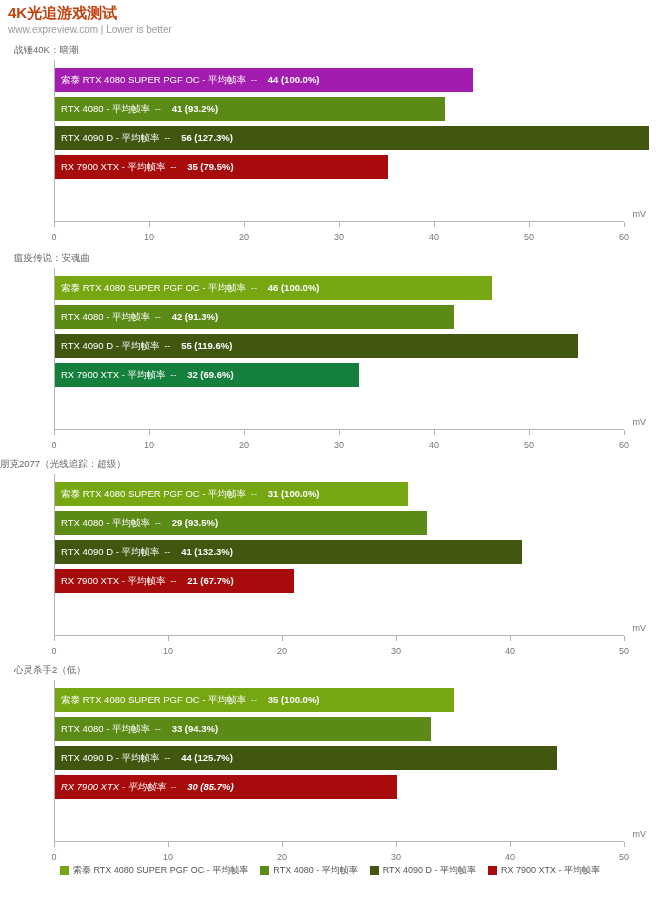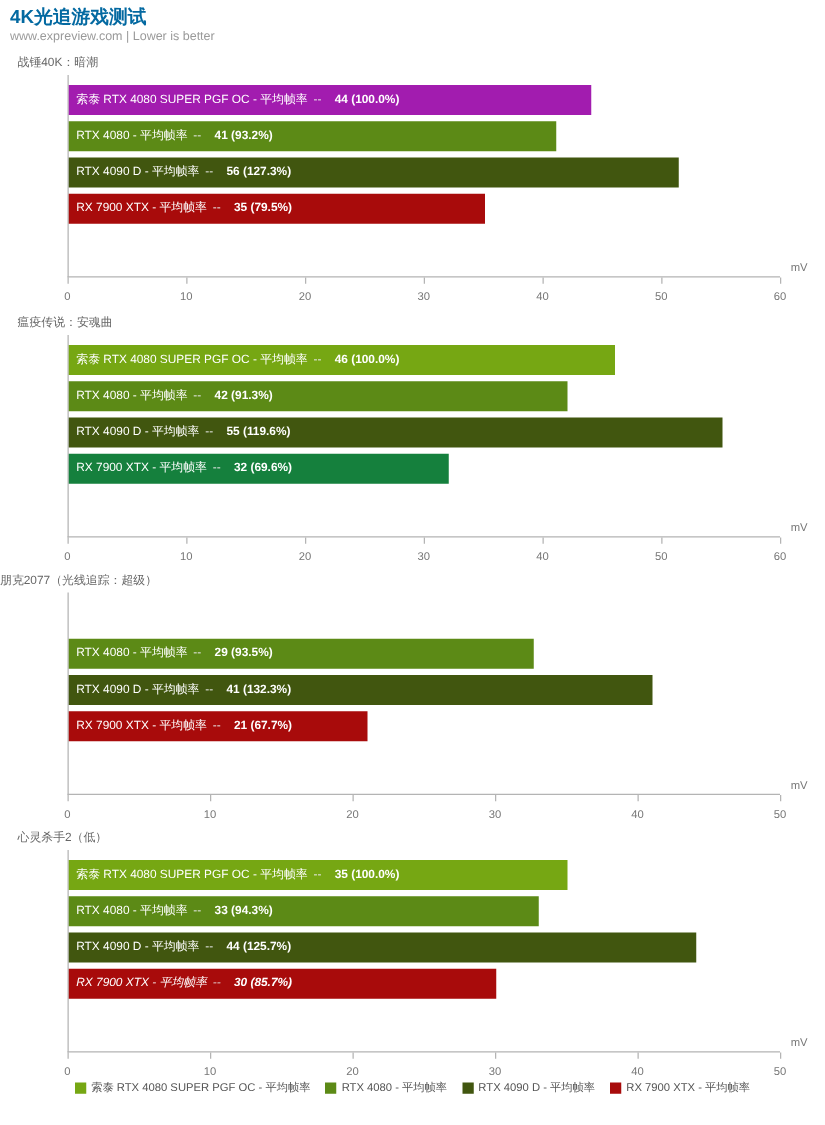--- a/index.html
+++ b/index.html
@@ -14,21 +14,21 @@
     color: #333333;
     overflow: hidden;
     position: relative;
   }
   .page-title {
     position: absolute;
     left: 8px;
     top: 4px;
     font-size: 15px;
     font-weight: bold;
-    color: #0369a1;
+    color: #c2410c;
     letter-spacing: 0px;
   }
   .page-subtitle {
     position: absolute;
     left: 8px;
     top: 24px;
     font-size: 10px;
     color: #9a9a9a;
     font-weight: normal;
   }
@@ -166,21 +166,21 @@
         <div class="tick-label" style="left: 475px;">50</div>
         <div class="tick" style="left: 570px;"></div>
         <div class="tick-label" style="left: 570px;">60</div>
         <div class="unit-label">mV</div>
         <div class="bar" style="left: 1px; top: 8px; width: 418px; background: #a21caf;">
           <div class="bar-label"><span>索泰 RTX 4080 SUPER PGF OC - 平均帧率</span><span class="dash"> -- </span><span class="val">44 (100.0%)</span></div>
         </div>
         <div class="bar" style="left: 1px; top: 37px; width: 389.5px; background: rgb(92, 138, 22);">
           <div class="bar-label"><span>RTX 4080 - 平均帧率</span><span class="dash"> -- </span><span class="val">41 (93.2%)</span></div>
         </div>
-        <div class="bar" style="left: 1px; top: 66px; width: 488px; background: rgb(65, 86, 15);">
+        <div class="bar" style="left: 1px; top: 66px; width: 594px; background: rgb(65, 86, 15);">
           <div class="bar-label"><span>RTX 4090 D - 平均帧率</span><span class="dash"> -- </span><span class="val">56 (127.3%)</span></div>
         </div>
         <div class="bar" style="left: 1px; top: 95px; width: 332.5px; background: rgb(168, 11, 11);">
           <div class="bar-label"><span>RX 7900 XTX - 平均帧率</span><span class="dash"> -- </span><span class="val">35 (79.5%)</span></div>
         </div>
       </div>
     </div>
     <div class="chart-block" style="top: 252px;">
       <div class="chart-title">瘟疫传说：安魂曲</div>
       <div class="plot">
@@ -226,20 +226,23 @@
         <div class="tick-label" style="left: 114px;">10</div>
         <div class="tick" style="left: 228px;"></div>
         <div class="tick-label" style="left: 228px;">20</div>
         <div class="tick" style="left: 342px;"></div>
         <div class="tick-label" style="left: 342px;">30</div>
         <div class="tick" style="left: 456px;"></div>
         <div class="tick-label" style="left: 456px;">40</div>
         <div class="tick" style="left: 570px;"></div>
         <div class="tick-label" style="left: 570px;">50</div>
         <div class="unit-label">mV</div>
+        <div class="bar" style="left: 1px; top: 8px; width: 353.4px; background: rgb(118, 167, 19);">
+          <div class="bar-label"><span>索泰 RTX 4080 SUPER PGF OC - 平均帧率</span><span class="dash"> -- </span><span class="val">31 (100.0%)</span></div>
+        </div>
         <div class="bar" style="left: 1px; top: 37px; width: 372px; background: rgb(92, 138, 22);">
           <div class="bar-label"><span>RTX 4080 - 平均帧率</span><span class="dash"> -- </span><span class="val">29 (93.5%)</span></div>
         </div>
         <div class="bar" style="left: 1px; top: 66px; width: 467.4px; background: rgb(65, 86, 15);">
           <div class="bar-label"><span>RTX 4090 D - 平均帧率</span><span class="dash"> -- </span><span class="val">41 (132.3%)</span></div>
         </div>
         <div class="bar" style="left: 1px; top: 95px; width: 239.4px; background: rgb(168, 11, 11);">
           <div class="bar-label"><span>RX 7900 XTX - 平均帧率</span><span class="dash"> -- </span><span class="val">21 (67.7%)</span></div>
         </div>
       </div>

